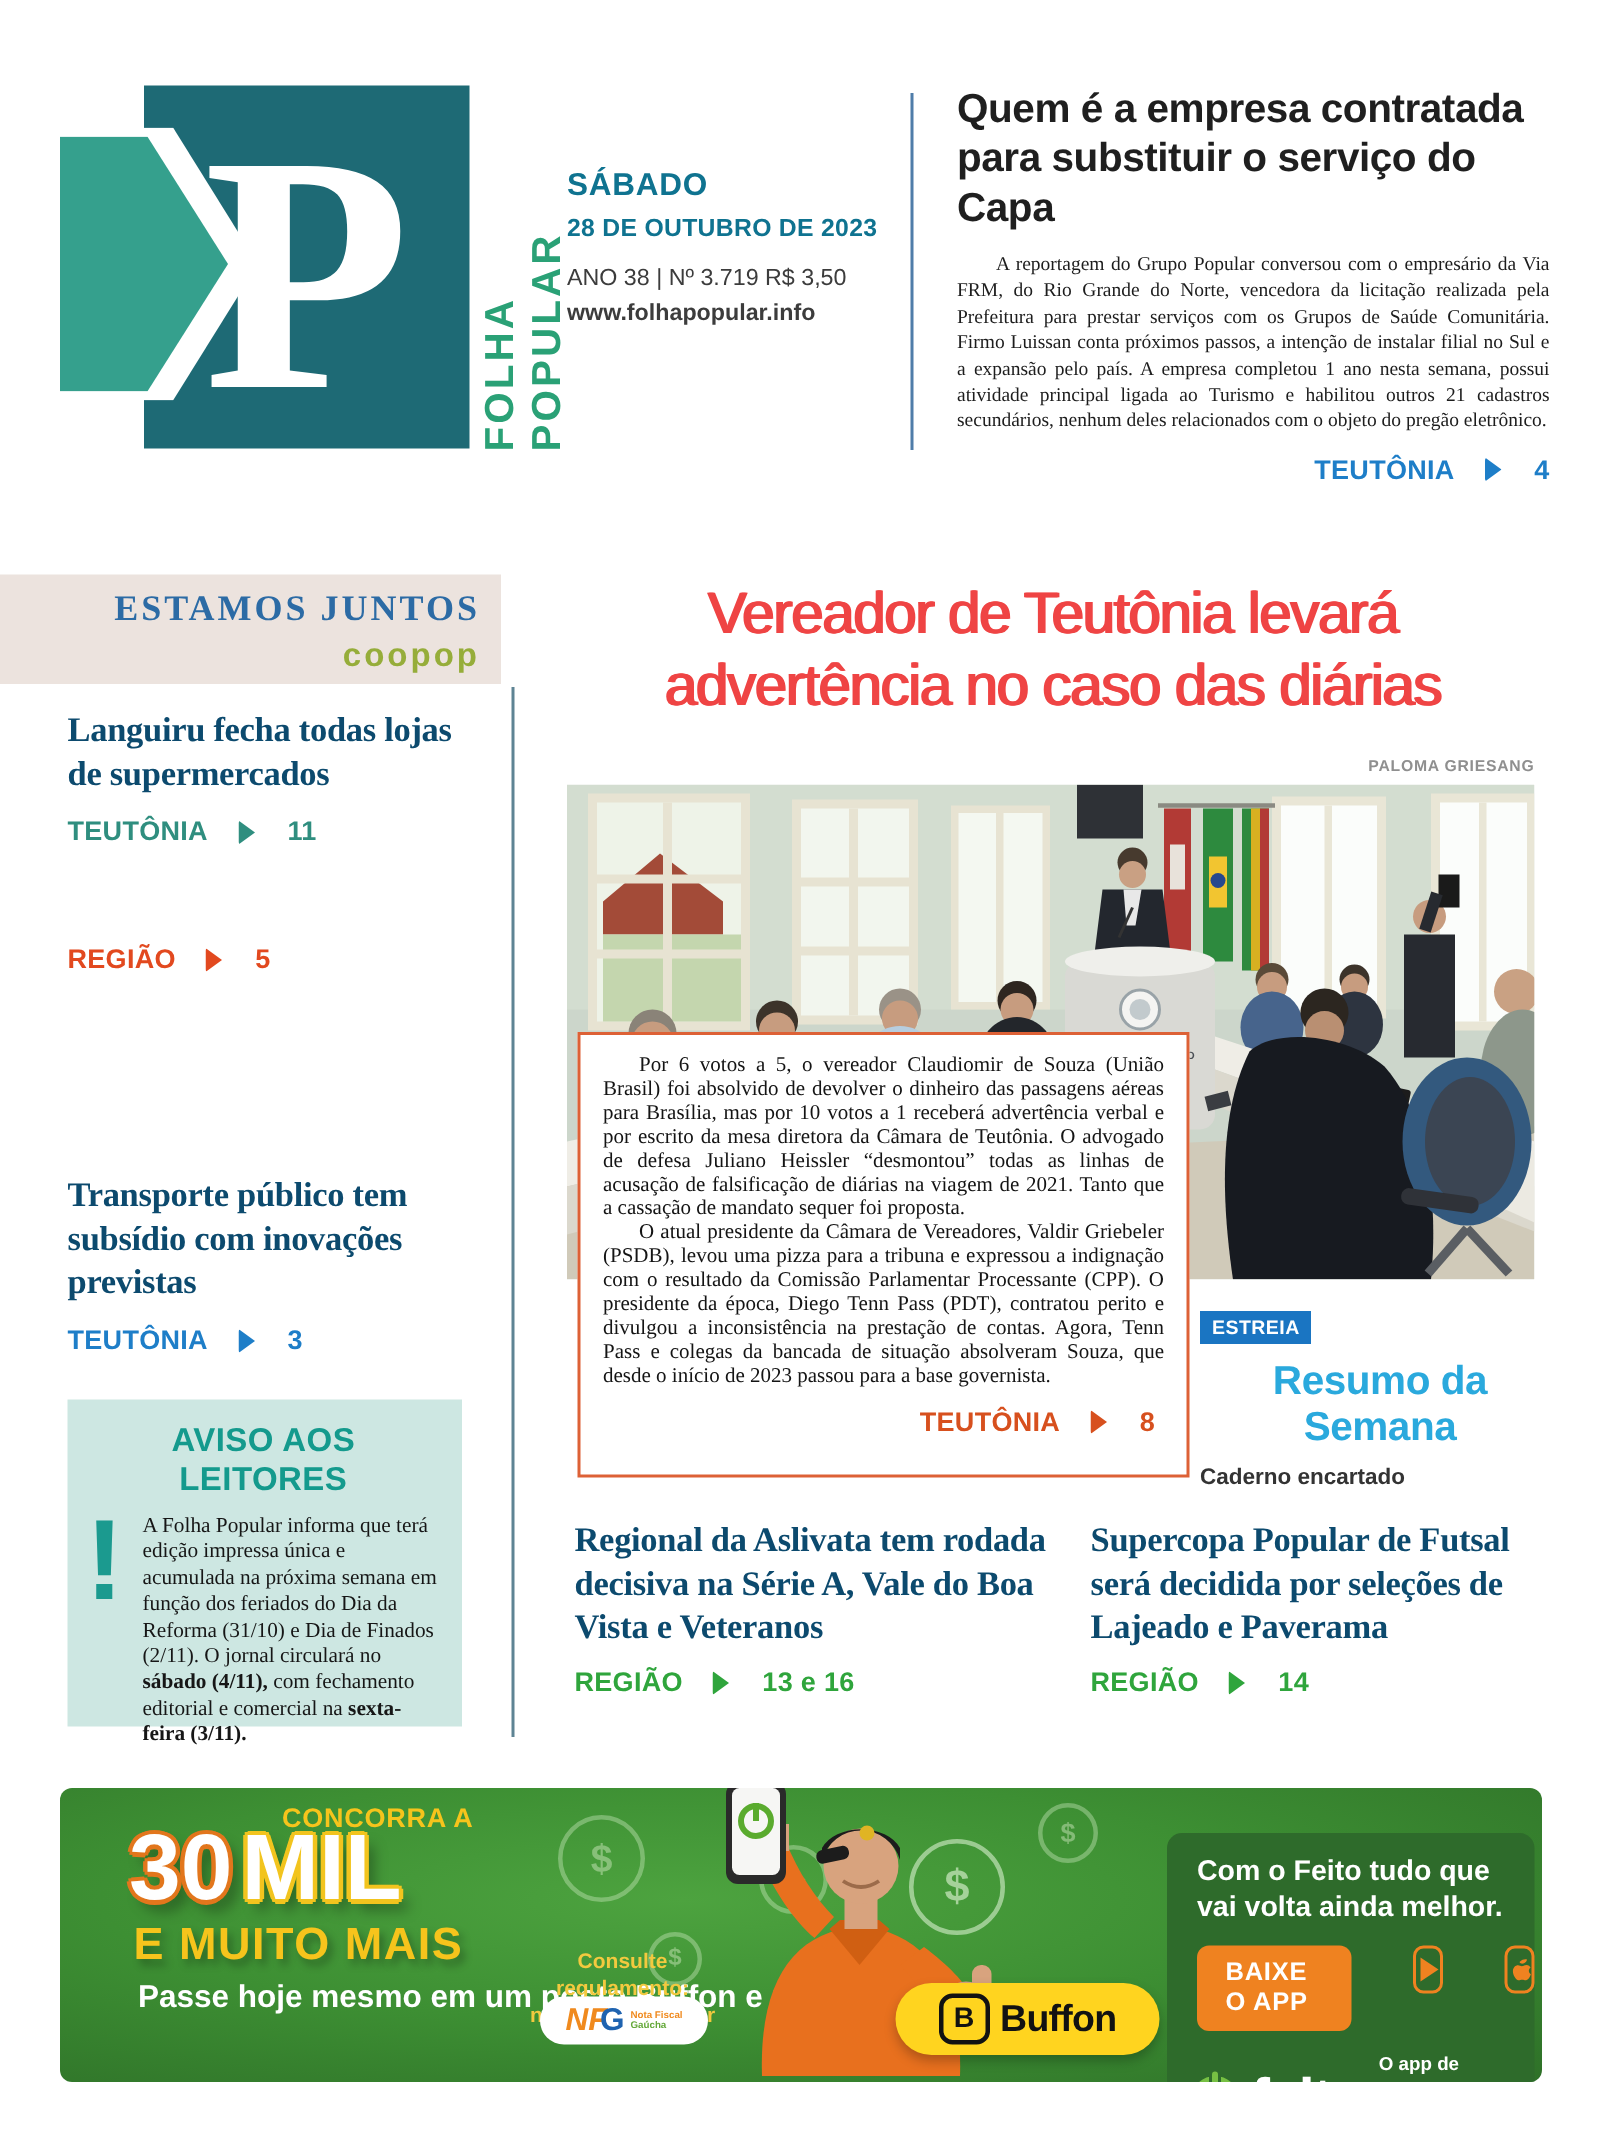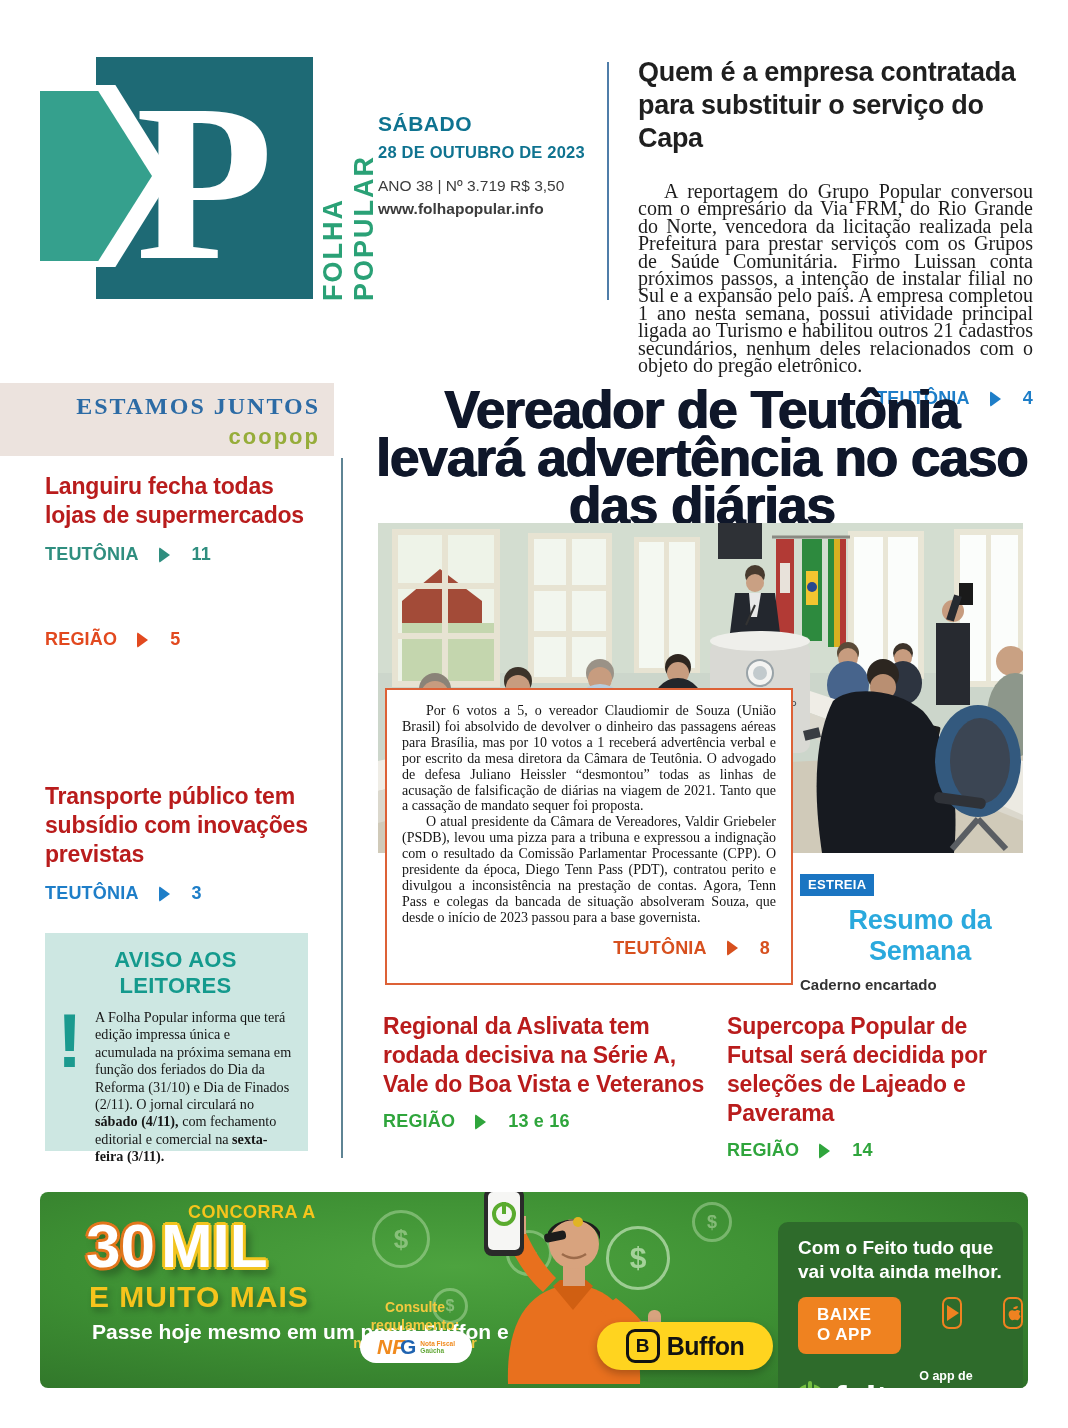--- a/index.html
+++ b/index.html
@@ -21,54 +21,54 @@
   .dateblock{position:absolute;left:378px;top:112px;width:215px;}
   .day{font-size:21px;font-weight:bold;color:#0f7390;letter-spacing:.5px;}
   .date{font-size:16.5px;font-weight:bold;color:#0f7390;margin-top:7px;letter-spacing:.2px;}
   .edition{font-size:15.5px;color:#3c3c3c;margin-top:15px;}
   .website{font-size:15.5px;font-weight:bold;color:#3c3c3c;margin-top:5px;}
   .vline-header{position:absolute;left:607px;top:62px;width:2px;height:238px;background:#4f7da9;}
 
   
   .top-story{position:absolute;left:638px;top:56px;width:395px;}
   .ts-headline{font-size:27px;line-height:33px;font-weight:bold;color:#1f1f1f;letter-spacing:-.3px;}
-  .ts-body{font-family:"Liberation Serif",serif;font-size:20px;line-height:17.4px;text-align:justify;
-           color:#1d1d1d;margin-top:28px;text-indent:26px;}
+  .ts-body{font-family:"Liberation Serif",serif;font-size:13px;line-height:17.4px;text-align:justify;
+           color:#1d1d1d;margin-top:12px;text-indent:26px;}
   .tag{display:flex;align-items:center;font-weight:bold;font-size:18px;letter-spacing:.2px;}
   .tag.right{justify-content:flex-end;}
   .mk{width:0;height:0;border-left:11px solid currentColor;border-top:8px solid transparent;
       border-bottom:8px solid transparent;margin:0 0 0 20px;border-radius:2px;}
   .tag .num{margin-left:22px;}
   .c-blue{color:#1e7ec8}.c-teal{color:#2f8e7f}.c-red{color:#e2491f}
   .c-orange{color:#d7501e}.c-green{color:#2fa53c}
   .ts-tag{margin-top:14px;}
 
   
   .coop-banner{position:absolute;left:0;top:383px;width:334px;height:73px;background:#ece3de;
                text-align:right;padding:10px 14px 0 0;box-sizing:border-box;}
   .coop-title{font-family:"Liberation Serif",serif;font-weight:bold;font-size:24px;color:#2c6ba5;
               letter-spacing:2px;}
   .coop-logo{font-weight:bold;font-size:22px;color:#96ad3a;letter-spacing:2px;margin-top:4px;}
   .vline-side{position:absolute;left:341px;top:458px;width:2px;height:700px;background:#5e8494;}
   .side-story{position:absolute;left:45px;width:278px;}
-  .ss-headline{font-size:23px;line-height:29px;font-weight:bold;color:#b91c1c;letter-spacing:-.2px;}
+  .ss-headline{font-size:23px;line-height:29px;font-weight:bold;color:#0c4a6e;letter-spacing:-.2px;font-family:Liberation Serif, serif;}
   .ss-tag{margin-top:14px;}
   .s1{top:472px}.s2{top:615px}.s3{top:782px}
 
   .notice{position:absolute;left:45px;top:933px;width:263px;height:218px;background:#cde7e2;
           box-sizing:border-box;padding:14px 14px 0 12px;}
   .notice-title{font-size:22px;font-weight:bold;color:#149a8d;text-align:center;letter-spacing:.3px;}
   .notice-row{display:flex;margin-top:10px;}
   .notice-mark{font-size:76px;font-weight:bold;color:#1b9a8f;line-height:.85;width:38px;flex:none;}
   .notice-body{font-family:"Liberation Serif",serif;font-size:14.2px;line-height:17.4px;color:#161616;
                text-align:left;}
 
   
-  .lead-headline{position:absolute;left:372px;top:386px;width:660px;text-align:center;font-weight:bold;
-          font-size:53px;line-height:48px;color:#0f172a;letter-spacing:-1px;
+  .lead-headline{position:absolute;left:372px;top:386px;width:660px;text-align:center;font-weight:normal;
+          font-size:39px;line-height:48px;color:#ef4444;letter-spacing:-1px;
           text-shadow:.7px 0 currentColor,-.7px 0 currentColor;}
   .credit{position:absolute;left:378px;top:505px;width:645px;text-align:right;font-size:10.5px;
           color:#8f8f8f;font-weight:bold;letter-spacing:.5px;}
   .photo{position:absolute;left:378px;top:523px;width:645px;height:330px;overflow:hidden;}
   .lead-box{position:absolute;left:385px;top:688px;width:408px;height:297px;background:#fff;
           border:2px solid #dd6136;box-sizing:border-box;padding:13px 15px 0 15px;}
   .lb-p{font-family:"Liberation Serif",serif;font-size:14px;line-height:15.9px;text-align:justify;
           color:#141414;text-indent:24px;margin:0;}
   .lb-tag{margin-top:12px;margin-right:6px;}
 
@@ -198,20 +198,21 @@
 
   <div class="notice">
     <div class="notice-title">AVISO AOS LEITORES</div>
     <div class="notice-row">
       <div class="notice-mark">!</div>
       <div class="notice-body"><span>A Folha Popular informa que terá edição impressa única e acumulada na próxima semana em função dos feriados do Dia da Reforma (31/10) e Dia de Finados (2/11). O jornal circulará no </span><b>sábado (4/11),</b><span> com fechamento editorial e comercial na </span><b>sexta-feira (3/11).</b></div>
     </div>
   </div>
 
   <div class="lead-headline">Vereador de Teutônia levará advertência no caso das diárias</div>
+  <div class="credit">PALOMA GRIESANG</div>
 
   <div class="photo">
     <svg width="645" height="330" viewBox="0 0 645 330" xmlns="http://www.w3.org/2000/svg">
       <rect x="0" y="0" width="645" height="330" fill="#ccd6cb"></rect>
       <rect x="0" y="0" width="645" height="150" fill="#d3ddd0"></rect>
       <polygon points="0,258 645,228 645,330 0,330" fill="#d0cab9"></polygon>
       <polygon points="15,300 130,278 175,330 35,330" fill="#e8e3d2" opacity=".85"></polygon>
       <polygon points="200,310 300,295 330,330 210,330" fill="#e2ddcc" opacity=".7"></polygon>
 
       <g>

